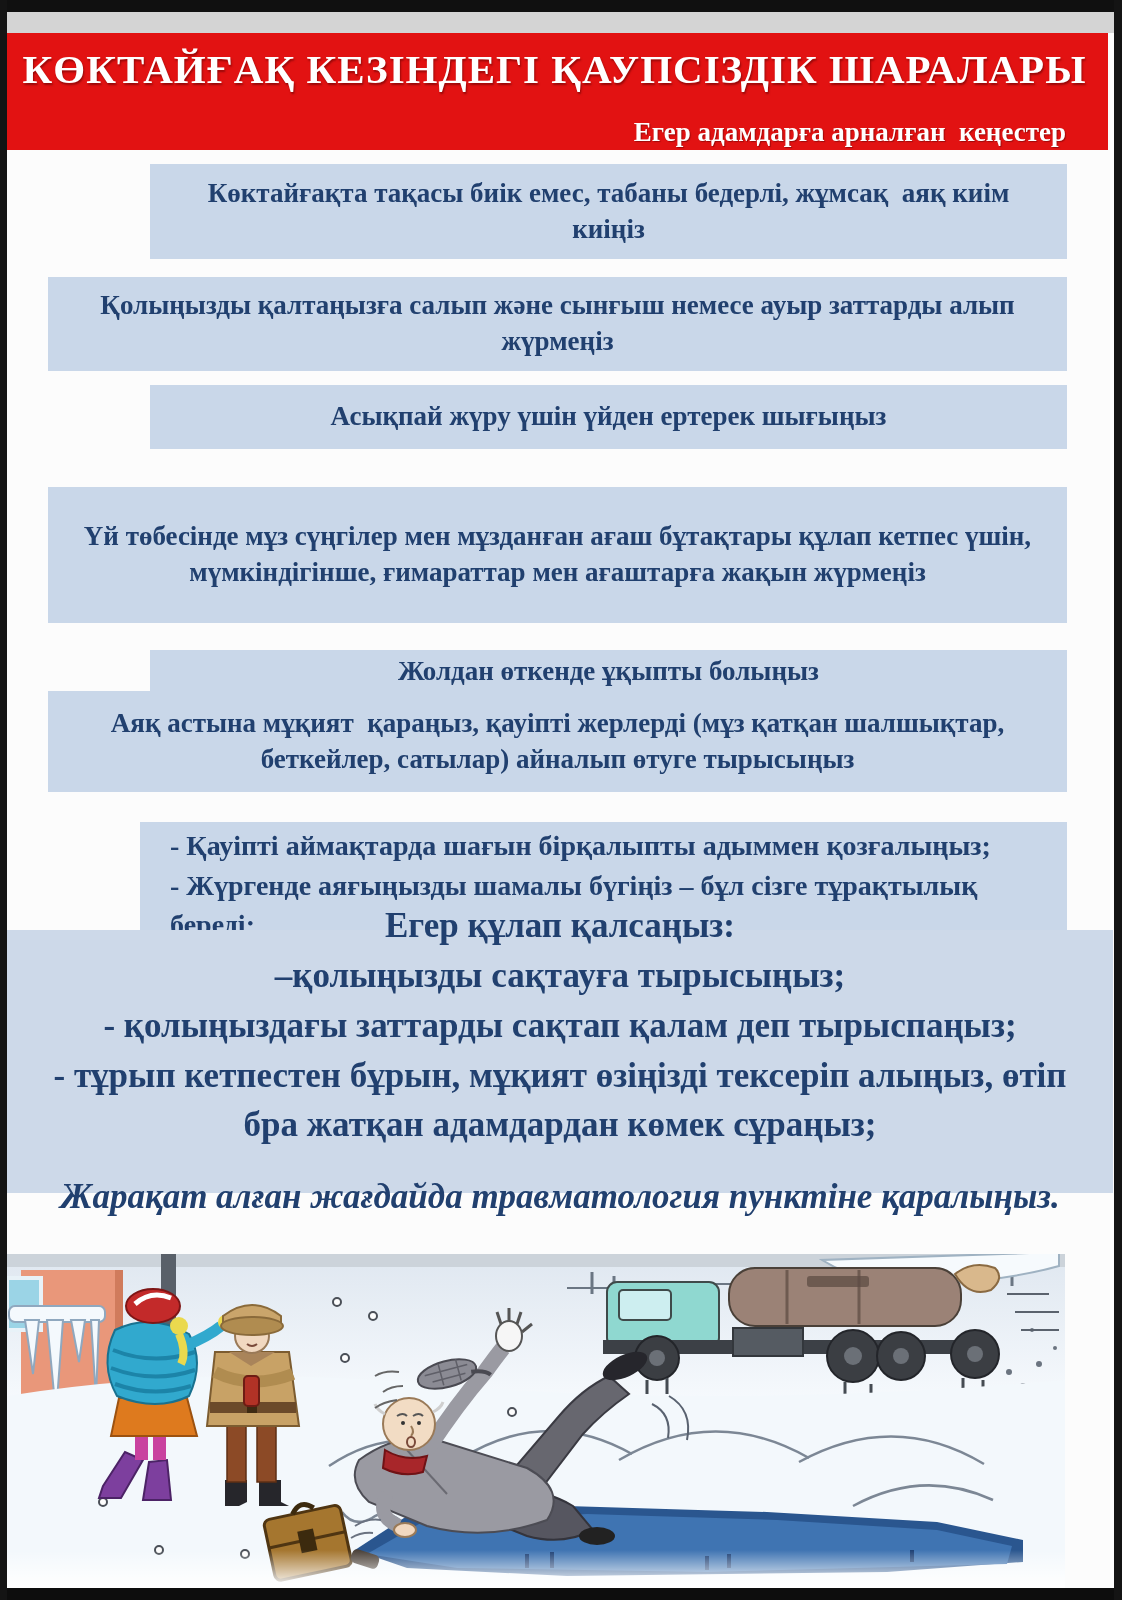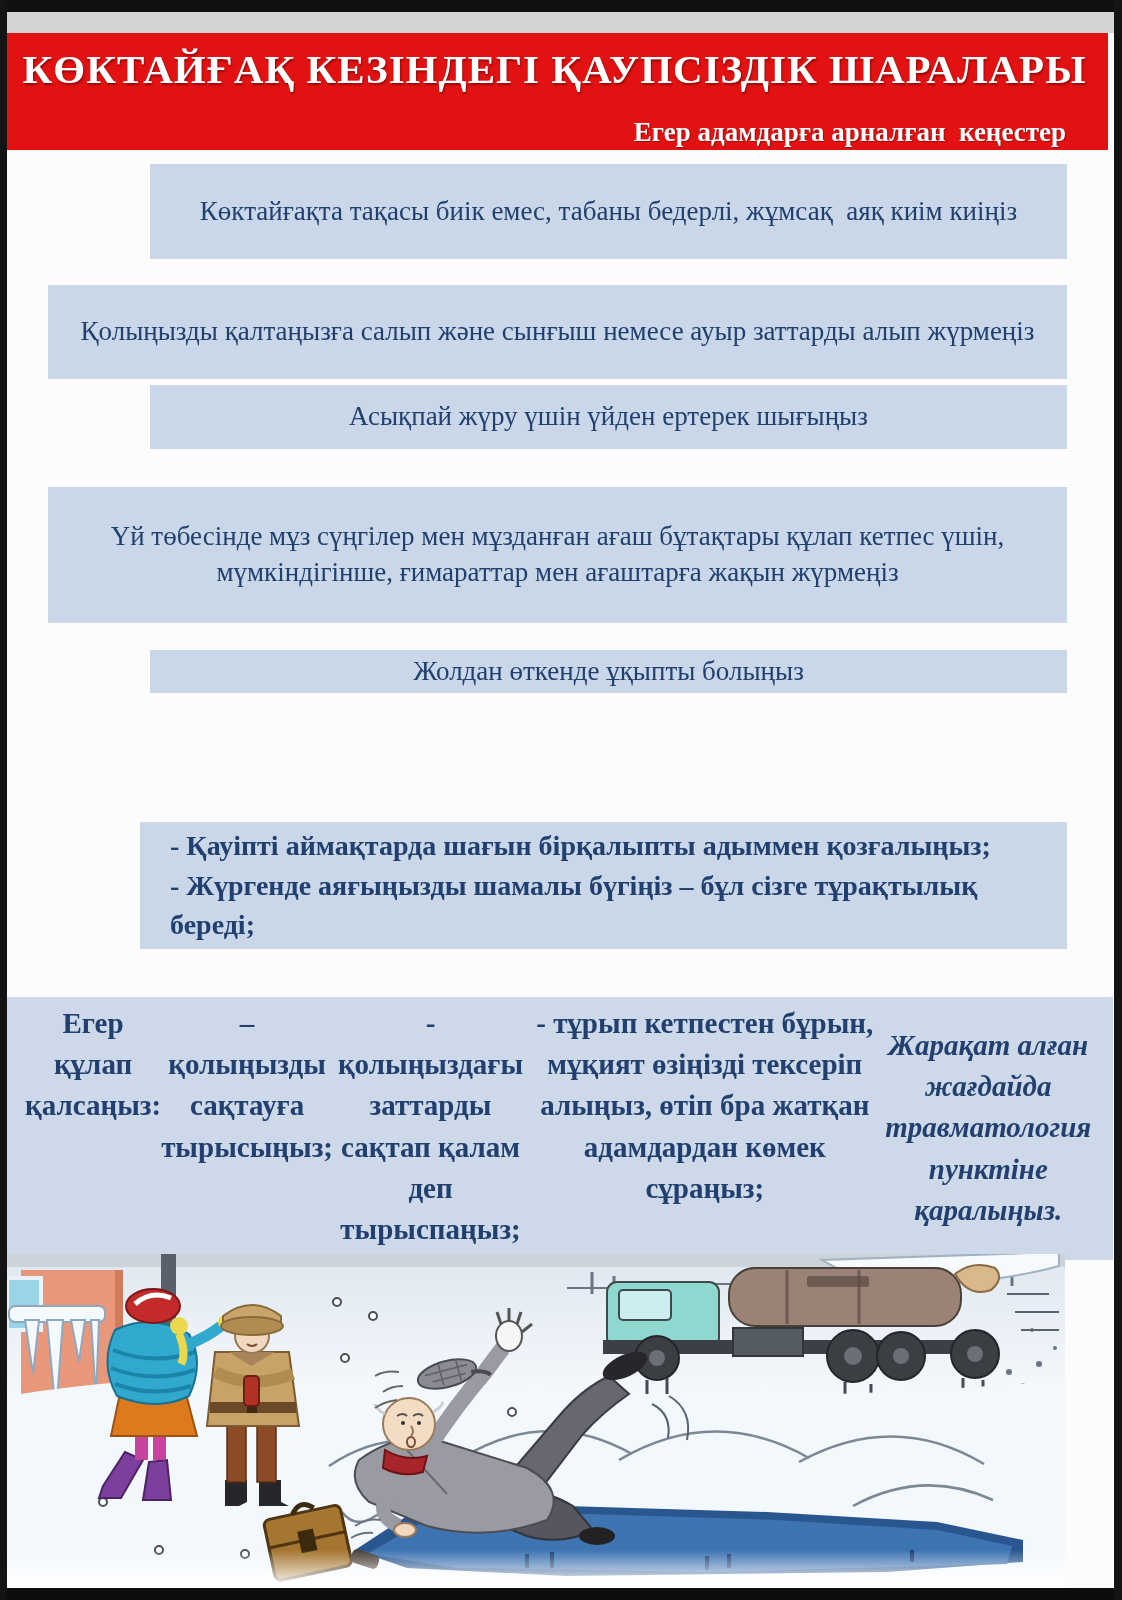--- a/index.html
+++ b/index.html
@@ -26,44 +26,44 @@
   }
   .banner .subtitle{
     position:absolute;right:42px;top:84px;
     font-size:27px;font-weight:700;white-space:pre-wrap;
     text-shadow:1px 1px 1px rgba(90,0,0,.5);
   }
 
   .tip{
     position:absolute;background:#c9d7e9;color:#21406f;
     display:flex;flex-direction:column;justify-content:center;
-    font-size:27px;font-weight:400;line-height:1.33;text-align:center;
+    font-size:27px;font-weight:700;line-height:1.33;text-align:center;
     white-space:pre-wrap;box-sizing:border-box;padding:20px 28px;
   }
   .tip.narrow{left:150px;width:917px;}
   .tip.wide{left:48px;width:1019px;}
   #tip1{top:164px;height:95px;}
-  #tip2{top:277px;height:94px;margin-top:8px;}
+  #tip2{top:277px;height:94px;}
   #tip3{top:385px;height:64px;}
   #tip4{top:461px;height:136px;margin-top:26px;}
   #tip5{top:650px;height:43px;}
   #tip6{top:691px;height:101px;}
 
   .advice{
     position:absolute;left:140px;top:822px;width:927px;height:127px;
     background:#c9d7e9;color:#21406f;box-sizing:border-box;
     display:flex;flex-direction:column;justify-content:center;
     font-size:28px;font-weight:700;line-height:1.42;text-align:left;
     padding:4px 53px 4px 30px;
   }
   .fallbox{
-    position:absolute;left:7px;top:997px;width:1106px;height:263px;
+    position:absolute;left:7px;top:930px;width:1106px;height:263px;
     background:#cdd9e9;color:#21406f;box-sizing:border-box;
-    display:flex;flex-direction:row;justify-content:center;
-    font-size:29px;font-weight:700;line-height:1.42;text-align:center;
+    display:flex;flex-direction:column;justify-content:center;
+    font-size:35px;font-weight:700;line-height:1.42;text-align:center;
     padding:6px 18px;
   }
   .fallbox .foot{font-style:italic;margin-top:22px;}
 
   .illustration{position:absolute;left:7px;top:1254px;width:1058px;height:334px;}
   .illustration svg{display:block;}
 </style>
 </head>
 <body>
 
@@ -75,20 +75,21 @@
   <div class="banner">
     <div class="title">КӨКТАЙҒАҚ КЕЗІНДЕГІ ҚАУПСІЗДІК ШАРАЛАРЫ</div>
     <div class="subtitle">Егер адамдарға арналған  кеңестер</div>
   </div>
 
   <div id="tip1" class="tip narrow">Көктайғақта тақасы биік емес, табаны бедерлі, жұмсақ  аяқ киім киіңіз</div>
   <div id="tip2" class="tip wide">Қолыңызды қалтаңызға салып және сынғыш немесе ауыр заттарды алып жүрмеңіз</div>
   <div id="tip3" class="tip narrow">Асықпай жүру үшін үйден ертерек шығыңыз</div>
   <div id="tip4" class="tip wide">Үй төбесінде мұз сүңгілер мен мұзданған ағаш бұтақтары құлап кетпес үшін, мүмкіндігінше, ғимараттар мен ағаштарға жақын жүрмеңіз</div>
   <div id="tip5" class="tip narrow">Жолдан өткенде ұқыпты болыңыз</div>
+  <div id="tip6" class="tip wide">Аяқ астына мұқият  қараңыз, қауіпті жерлерді (мұз қатқан шалшықтар, беткейлер, сатылар) айналып өтуге тырысыңыз</div>
 
   <div class="advice">
     <div>- Қауіпті аймақтарда шағын бірқалыпты адыммен қозғалыңыз;</div>
     <div>- Жүргенде аяғыңызды шамалы бүгіңіз – бұл сізге тұрақтылық береді;</div>
   </div>
 
   <div class="fallbox">
     <div>Егер құлап қалсаңыз:</div>
     <div>–қолыңызды сақтауға тырысыңыз;</div>
     <div>- қолыңыздағы заттарды сақтап қалам деп тырыспаңыз;</div>

